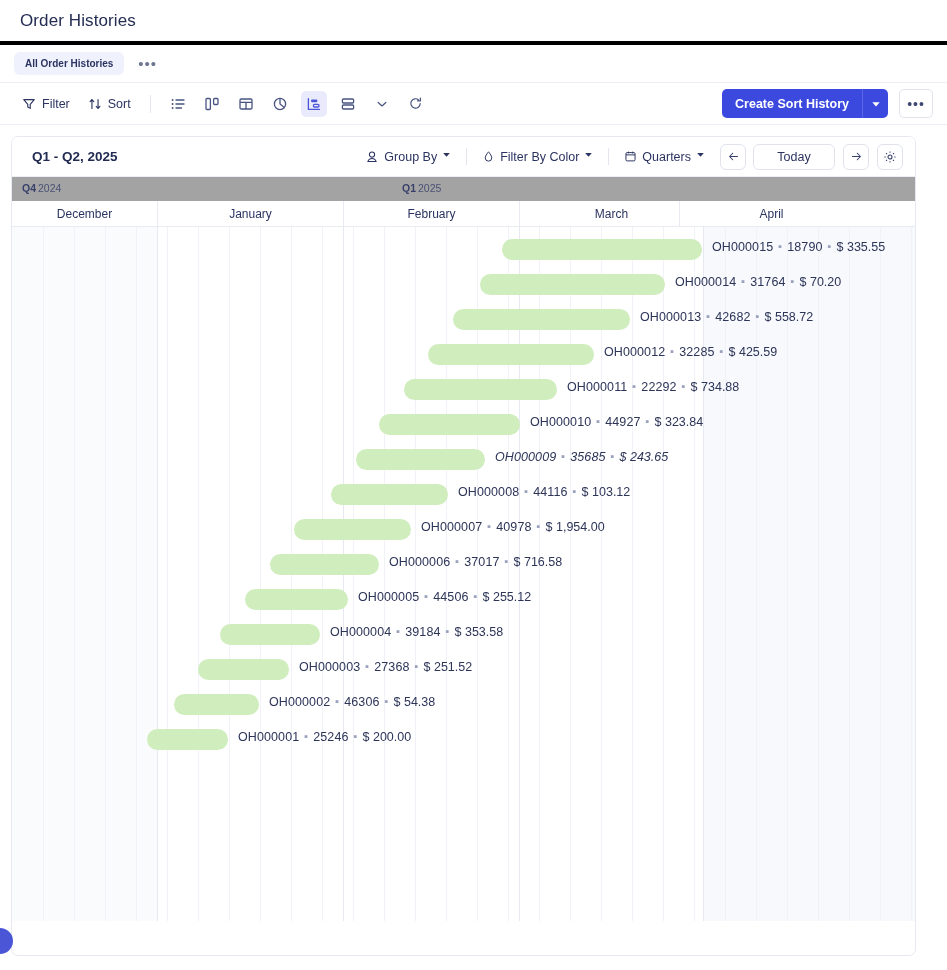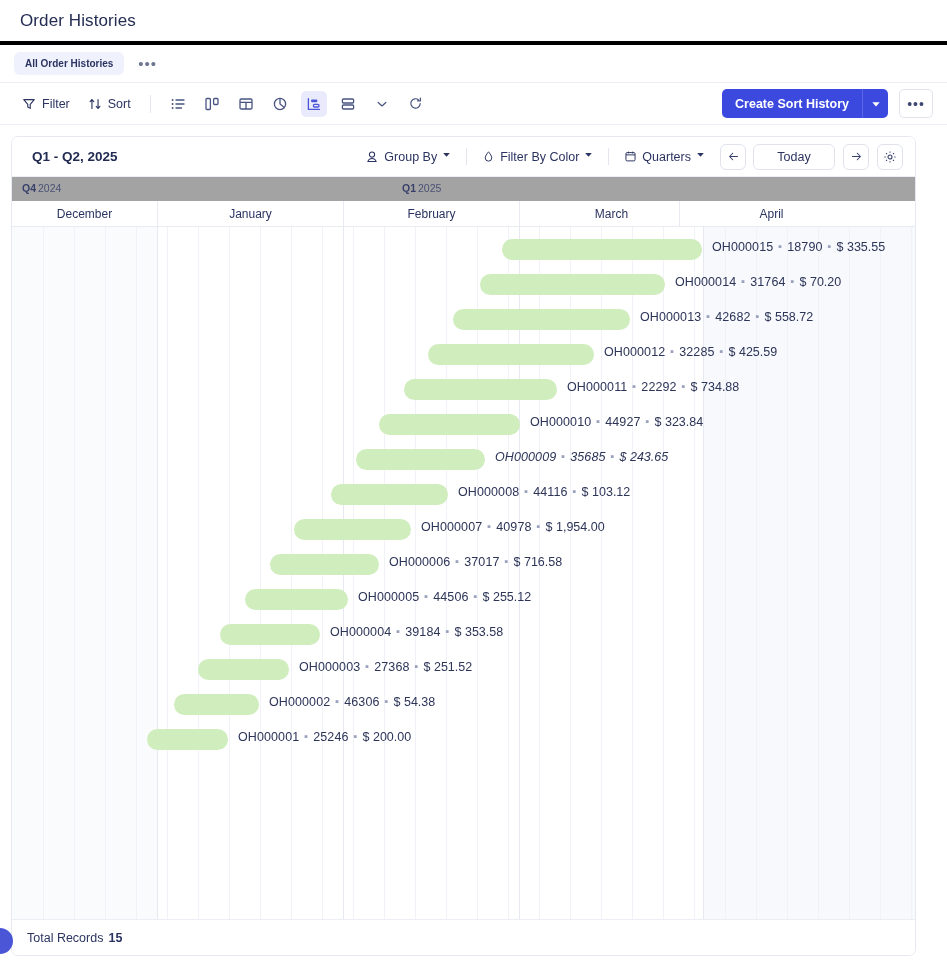--- a/index.html
+++ b/index.html
@@ -453,20 +453,16 @@
         <div class="row" style="top: 459px;">
           <div class="bar" style="left: 162px; width: 85px; background: rgb(207, 237, 189);"></div>
           <div class="bar-label" style="left: 257px;"><span>OH000002</span><span class="dot">▪</span><span>46306</span><span class="dot">▪</span><span class="amt">$ 54.38</span></div>
         </div>
         <div class="row" style="top: 494px;">
           <div class="bar" style="left: 135px; width: 81px; background: rgb(207, 237, 189);"></div>
           <div class="bar-label" style="left: 226px;"><span>OH000001</span><span class="dot">▪</span><span>25246</span><span class="dot">▪</span><span class="amt">$ 200.00</span></div>
         </div>
       </div>
 
-    <div class="gantt-foot">
-      <span>Total Records</span>
-      <b>15</b>
-    </div>
   </div>
 
   <div class="fab"></div>
 </div>
 
 </body></html>

